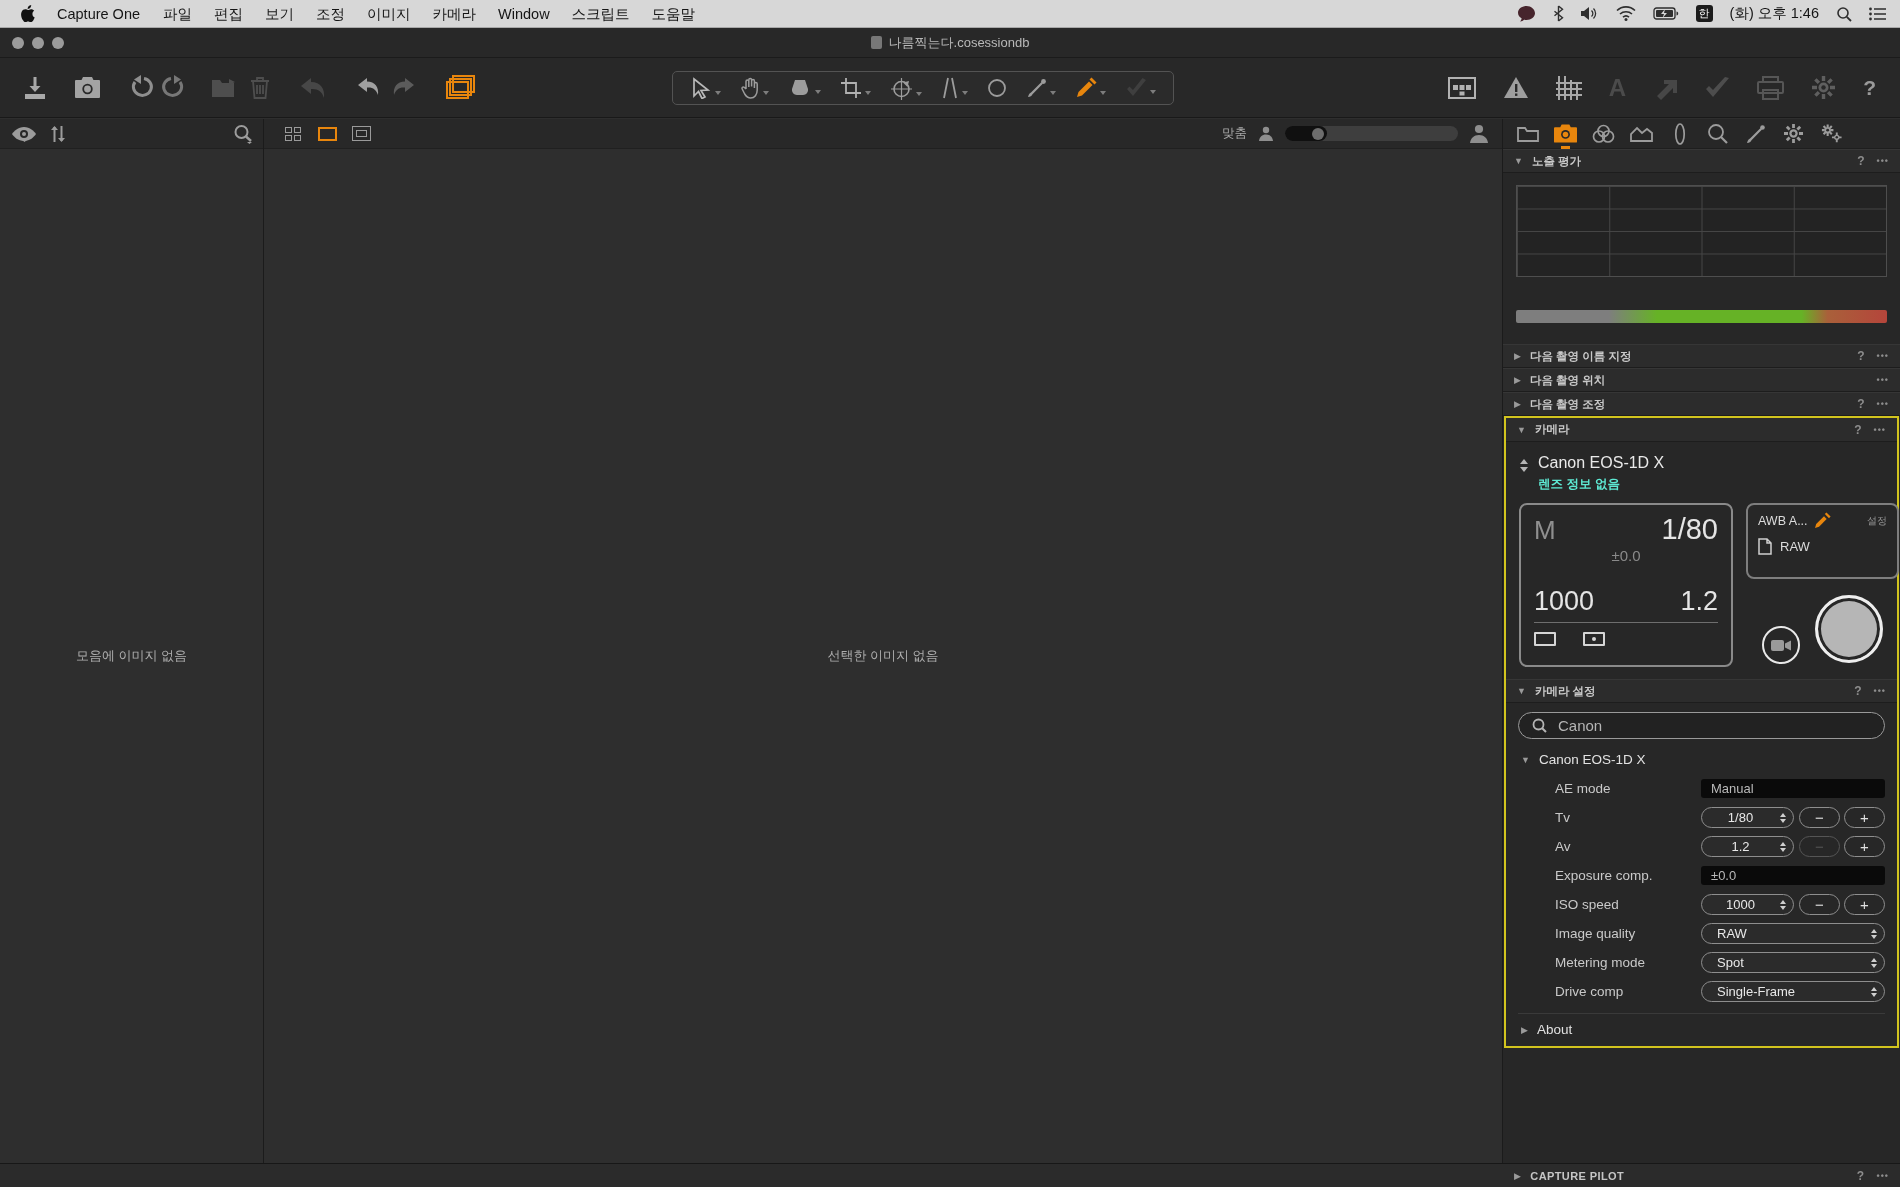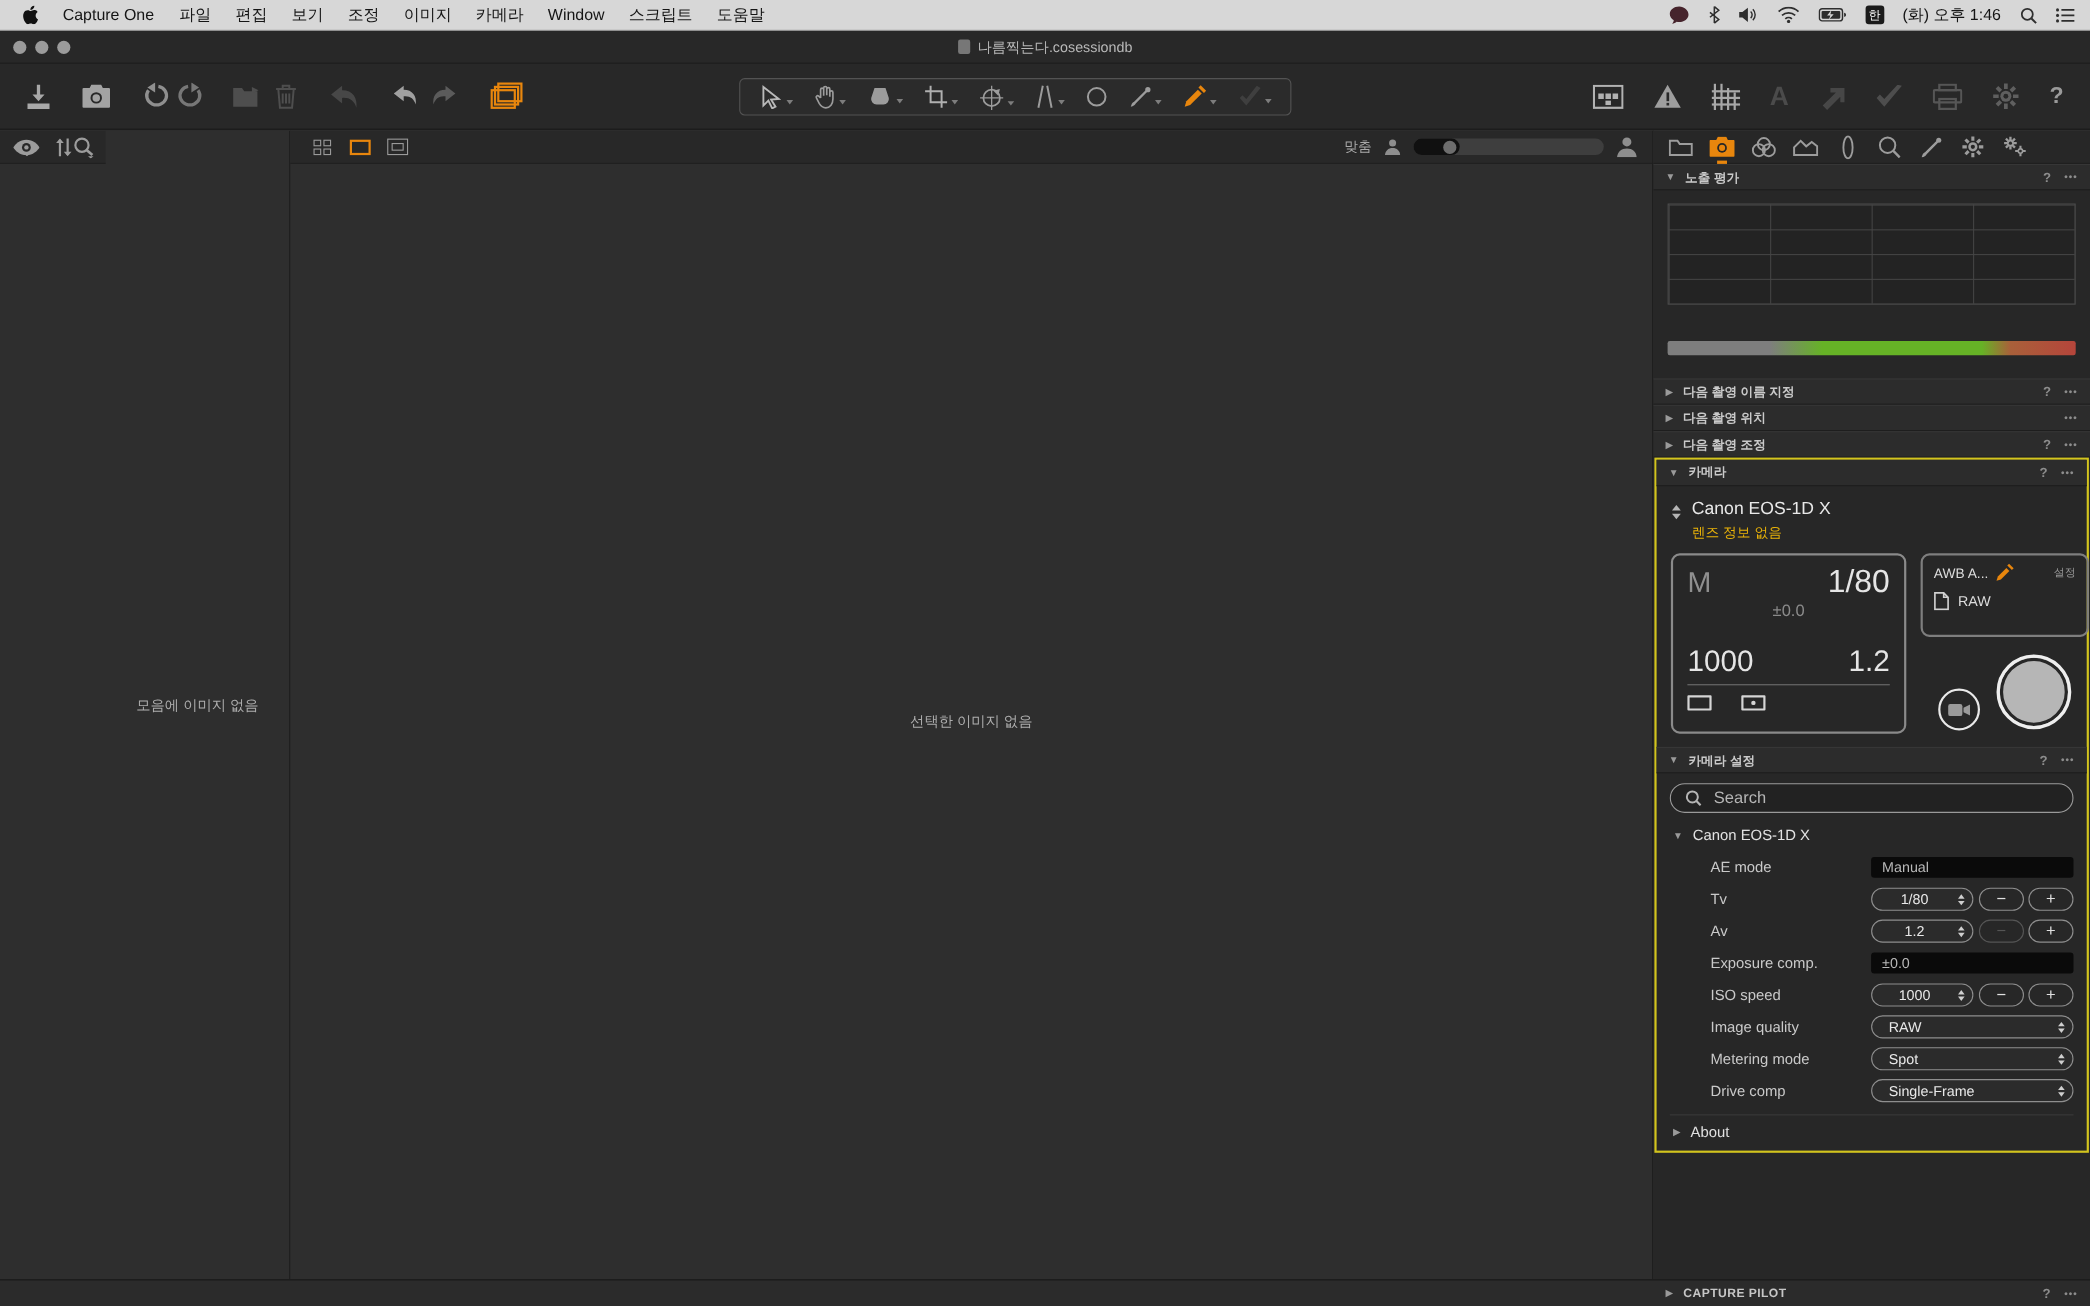--- a/index.html
+++ b/index.html
@@ -35,21 +35,21 @@
     border:1px solid #535353;border-radius:5px;background:#2b2b2b;
     display:flex;align-items:center;justify-content:space-evenly;}
   .tool{display:flex;align-items:flex-end;gap:3px;padding:0 2px;}
   .caret{width:0;height:0;border-left:3.5px solid transparent;border-right:3.5px solid transparent;
     border-top:4px solid #7d7d7d;margin-bottom:4px;}
   .tb-right{position:absolute;right:24px;top:0;height:100%;display:flex;align-items:center;gap:27px;}
   .qmark{font-size:21px;color:#9a9a9a;font-weight:bold;}
 
   
   .content{position:absolute;top:119px;left:0;right:0;bottom:24px;display:flex;}
-  .left-panel{width:264px;border-right:1px solid #1b1b1b;display:flex;flex-direction:row;background:#2e2e2e;}
+  .left-panel{width:264px;border-right:1px solid #1b1b1b;display:flex;flex-direction:column;background:#2e2e2e;}
   .center-panel{flex:1;border-right:1px solid #1b1b1b;display:flex;flex-direction:column;background:#2e2e2e;}
   .panel-head{height:30px;background:#282828;border-bottom:1px solid #202020;
     display:flex;align-items:center;flex:0 0 auto;}
   .empty-body{flex:1;display:flex;align-items:center;justify-content:center;
     color:#aeaeae;font-size:13px;}
   .lp-icons{display:flex;align-items:center;gap:14px;margin-left:12px;}
   .lp-right{margin-left:auto;margin-right:10px;display:flex;align-items:center;gap:2px;}
   .view-btns{display:flex;align-items:center;gap:12px;margin-left:18px;}
   .vb{width:22px;height:17px;display:flex;align-items:center;justify-content:center;}
   .vb-grid{display:grid;grid-template-columns:7px 7px;grid-template-rows:6px 6px;gap:2px;}
@@ -84,21 +84,21 @@
     background-size:25% 25%;}
   .grad-bar{height:13px;border-radius:2px;margin:33px 0 21px 0;
     background:linear-gradient(to right,#7e7e7e 0%,#7e7e7e 25%,#66b226 38%,#66b226 77%,#a9603a 84%,#b5453b 100%);}
 
   .camera-tool{border:2px solid #d2c41e;margin:0 1px;background:#272727;}
   .cam-model{display:flex;align-items:flex-start;gap:10px;padding:12px 14px 10px 14px;}
   .updn{display:flex;flex-direction:column;gap:3px;margin-top:5px;}
   .t-u{width:0;height:0;border-left:4px solid transparent;border-right:4px solid transparent;border-bottom:5px solid #b5b5b5;}
   .t-d{width:0;height:0;border-left:4px solid transparent;border-right:4px solid transparent;border-top:5px solid #b5b5b5;}
   .model-name{color:#e9e9e9;font-size:16px;}
-  .lens-info{color:#eab308;font-size:12.5px;margin-top:4px;}
+  .lens-info{color:#5eead4;font-size:12.5px;margin-top:4px;font-weight:bold;}
 
   .cam-ctrl{position:relative;height:176px;margin:0 12px;}
   .lcd{position:absolute;left:1px;top:0;width:214px;height:164px;border:2px solid #8a8a8a;
     border-radius:8px;padding:8px 13px;}
   .lcd-r1{display:flex;align-items:baseline;justify-content:space-between;}
   .lcd-mode{font-size:26px;color:#8f8f8f;}
   .lcd-shutter{font-size:29px;color:#e5e5e5;}
   .lcd-ev{text-align:center;color:#8a8a8a;font-size:15px;margin-top:1px;}
   .lcd-r3{display:flex;align-items:baseline;justify-content:space-between;margin-top:22px;}
   .lcd-iso,.lcd-ap{font-size:27px;color:#e5e5e5;}
@@ -699,21 +699,21 @@
         <span class="head-right">
             <span class="help-g">?</span>
             <span class="more-g">•••</span>
           </span>
       </div>
       <div class="search-wrap">
         <svg width="15" height="15" viewBox="0 0 15 15">
             <circle cx="6.5" cy="6.5" r="5" stroke="#b5b5b5" stroke-width="1.8" fill="none"></circle>
             <path d="M10.2 10.2L14 14" stroke="#b5b5b5" stroke-width="2"></path>
           </svg>
-        <span class="search-ph">Search</span>
+        <span class="search-ph">Canon</span>
       </div>
       <div class="dev-group">
         <span class="tri" style="margin-right:0">▼</span>
         <span>Canon EOS-1D X</span>
       </div>
       <div class="set-rows" id="set-rows">
           <div class="set-row">
             <div class="set-label">AE mode</div>
             <div class="set-ctl">
               <div class="field-ro">Manual</div>

